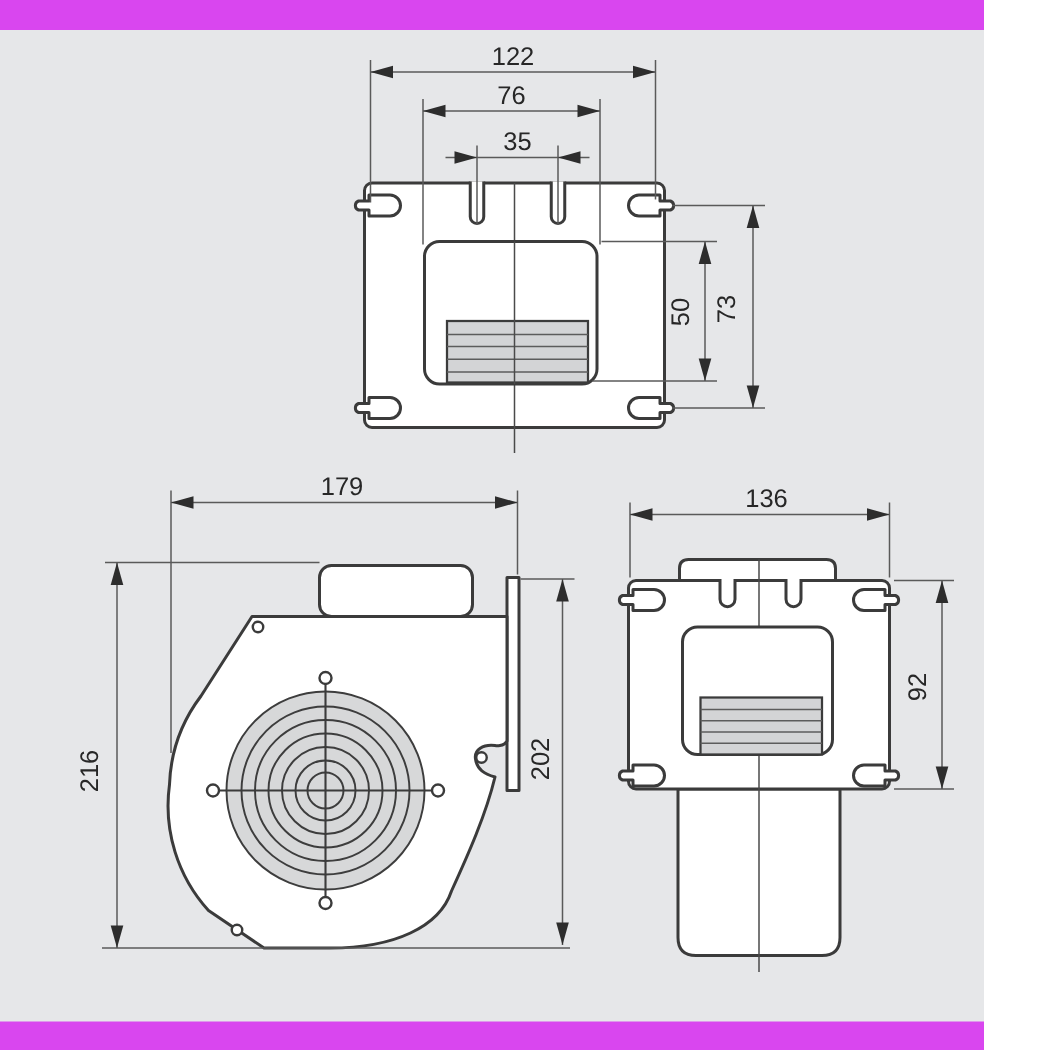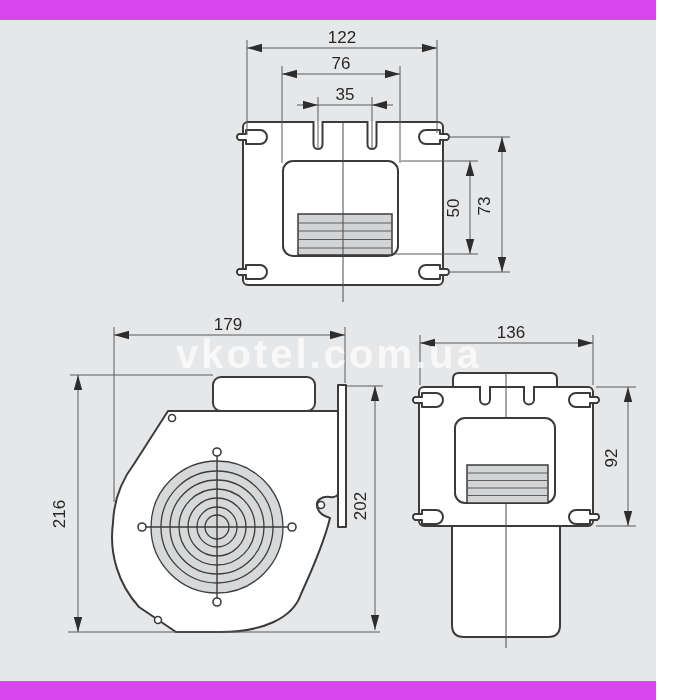--- a/index.html
+++ b/index.html
@@ -203,14 +203,13 @@
         <line class="dim" x1="596" y1="387" x2="636" y2="387"></line>
         <line class="dim" x1="596" y1="526" x2="636" y2="526"></line>
         <line class="dim" x1="628" y1="387" x2="628" y2="526"></line>
         <polygon class="arr" points="628,387 623.8,402 632.2,402"></polygon>
         <polygon class="arr" points="628,526 623.8,511 632.2,511"></polygon>
         <text class="dtext" text-anchor="middle" transform="translate(617,458) rotate(-90)">92</text>
       </g>
     </g>
   </svg>
 
-  <div class="watermark">vkotel.com.ua</div>
 </div>
 
 </body></html>

